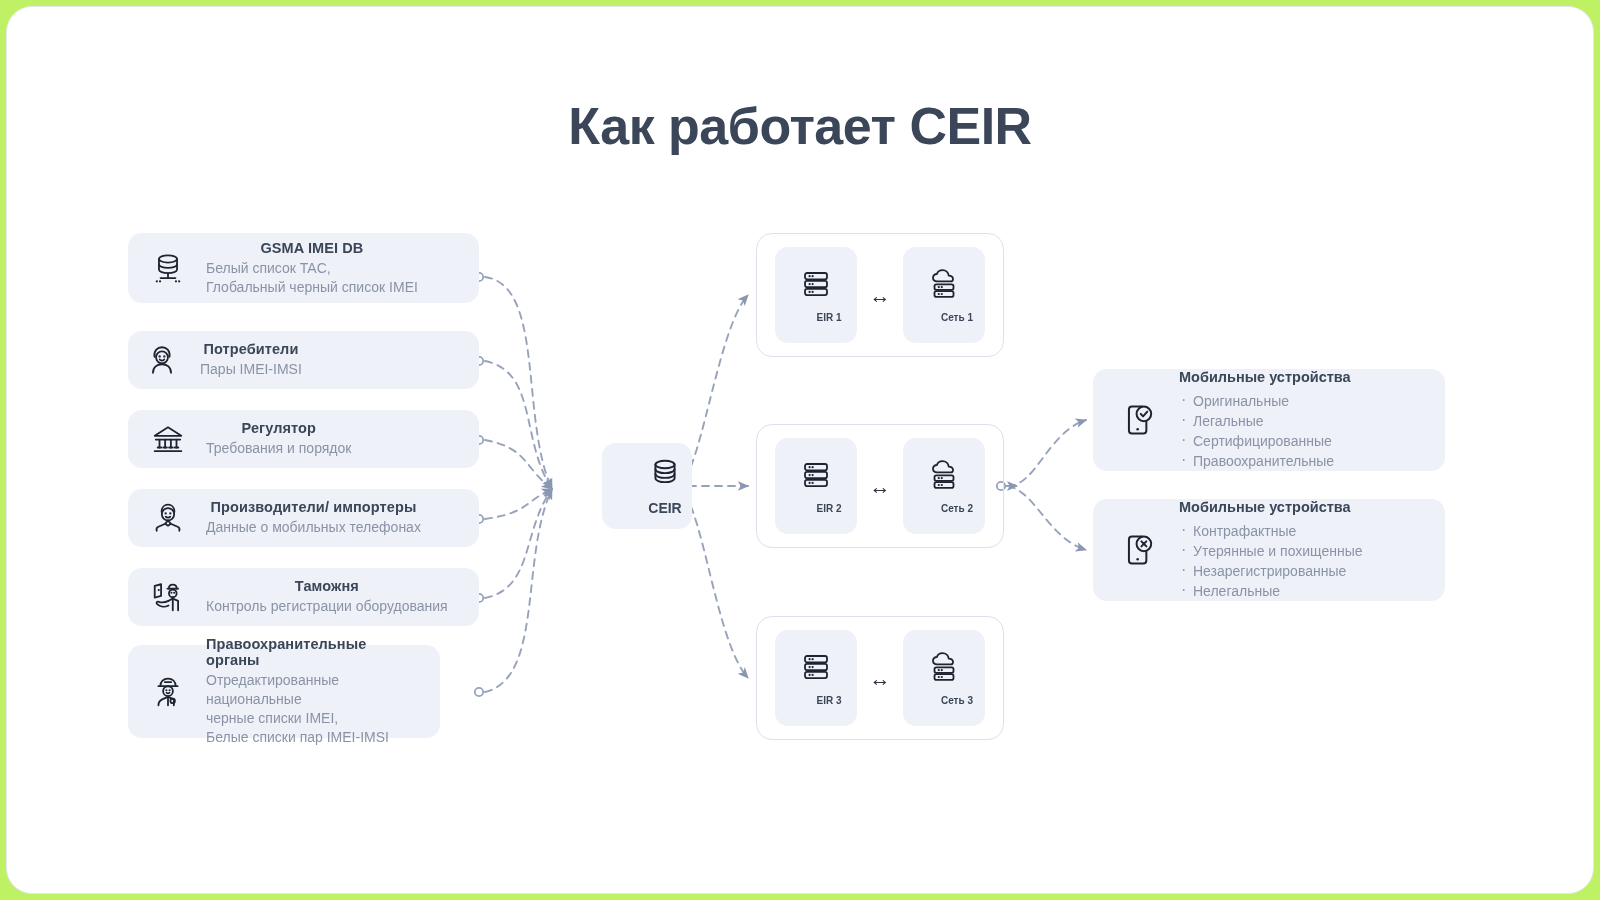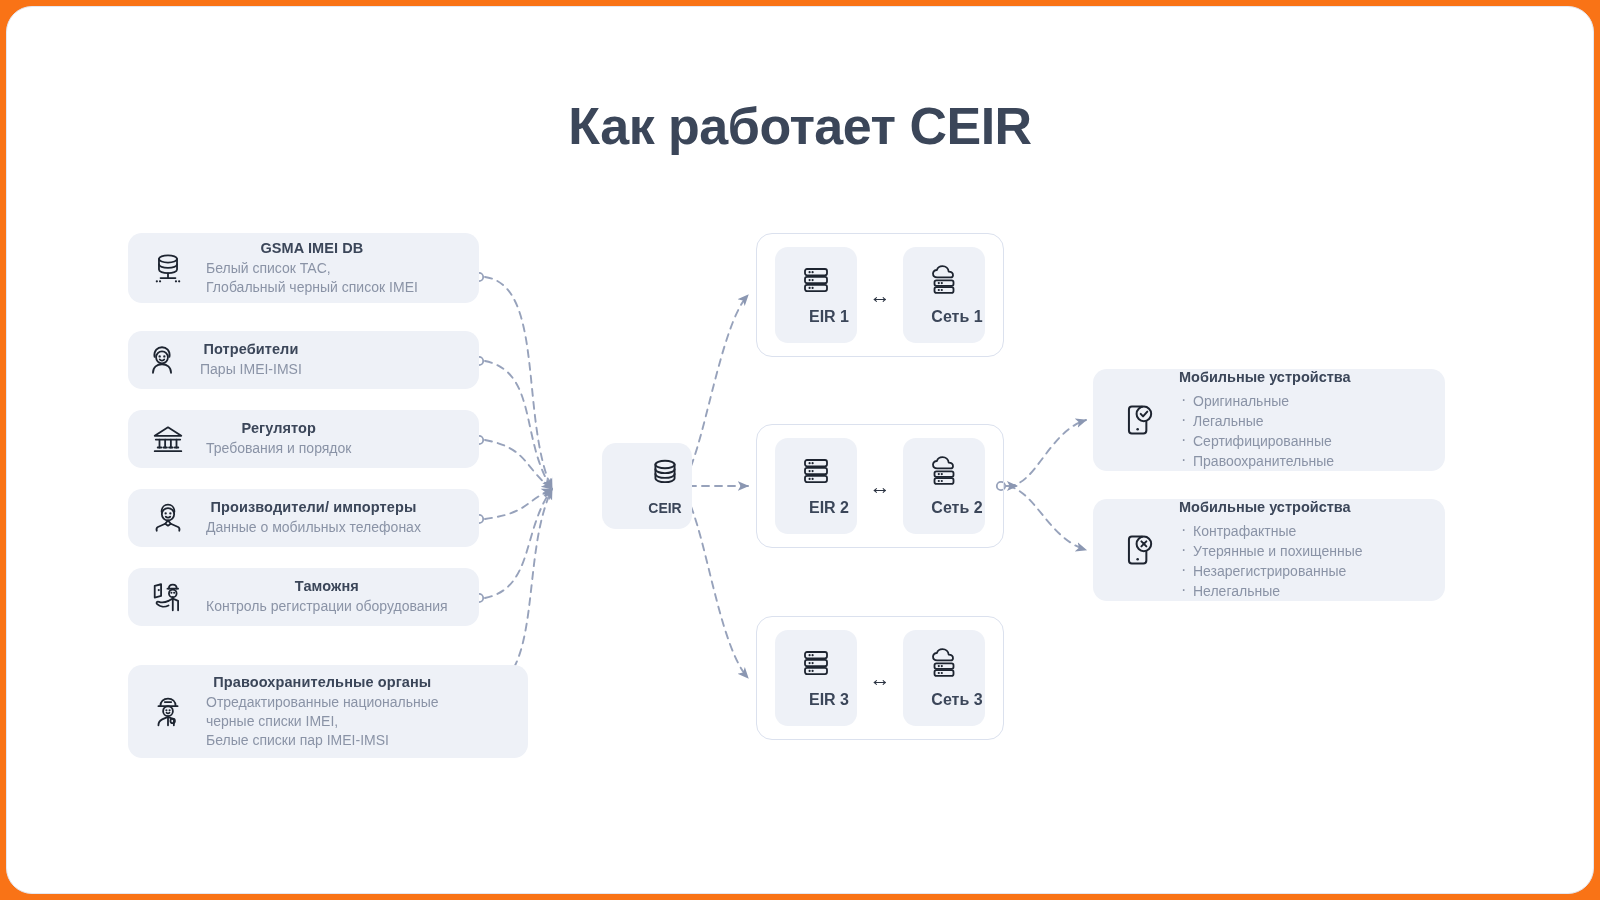--- a/index.html
+++ b/index.html
@@ -5,21 +5,21 @@
   * { box-sizing: border-box; margin: 0; padding: 0; }
   html, body {
     width: 1600px; height: 900px;
     background: #ffffff;
     font-family: "Liberation Sans", sans-serif;
     overflow: hidden;
   }
   #stage {
     position: relative;
     width: 1600px; height: 900px;
-    background: #f97316;
+    background: #bef264;
   }
   
   #panel {
     position: absolute;
     left: 6px; top: 6px;
     width: 1588px; height: 888px;
     background: #ffffff;
     border: 1px solid #e4e7f1;
     border-radius: 26px;
   }
@@ -106,21 +106,21 @@
   .node-tile {
     width: 82px; height: 96px;
     background: #eef1f7;
     border-radius: 13px;
     display: flex; flex-direction: column;
     align-items: center; justify-content: center;
     gap: 8px;
     color: #1d2430;
   }
   .node-tile .nlabel {
-    font-size: 16px; font-weight: 700; color: #3b4659; white-space: nowrap; margin-left: 26px;
+    font-size: 10px; font-weight: 700; color: #3b4659; white-space: nowrap; margin-left: 26px;
   }
   .biarrow {
     width: 46px;
     text-align: center;
     font-size: 21px;
     color: #2b3342;
     line-height: 1;
   }
 
   
@@ -291,21 +291,21 @@
         <path d="M13.4 21.4 L6.5 24.5 C5.2 25.2 5 26.7 5.4 28"></path>
         <path d="M18.6 21.4 L25.5 24.5 C26.8 25.2 27 26.7 26.6 28"></path>
       </svg>
     </span>
     <span class="src-text">
       <span class="src-title">Производители/ импортеры</span>
       <span class="src-sub">Данные о мобильных телефонах</span>
     </span>
   </div>
 
-  <div class="soft-card src-card" style="left:128px; top:645px; width:400px; height:93px;margin-top:20px;">
+  <div class="soft-card src-card" style="left:128px; top:645px; width:312px; height:93px;">
     <span class="src-icon">
       <svg width="34" height="34" viewBox="0 0 32 32" fill="none" stroke="currentColor" stroke-width="1.7" stroke-linecap="round" stroke-linejoin="round">
         <path d="M7 10.5 H25"></path>
         <path d="M8.8 10.5 C8.8 6 11.8 3.5 16 3.5 C20.2 3.5 23.2 6 23.2 10.5"></path>
         <path d="M13 6.7 H19"></path>
         <circle cx="16" cy="15.2" r="4.6"></circle>
         <path d="M14.5 14.4 h0.01 M17.5 14.4 h0.01" stroke-width="2"></path>
         <path d="M14.6 16.7 C15.4 17.6 16.6 17.6 17.4 16.7"></path>
         <path d="M16 19.8 V28.5"></path>
         <path d="M16 20.6 L21.5 23 V28.5"></path>

